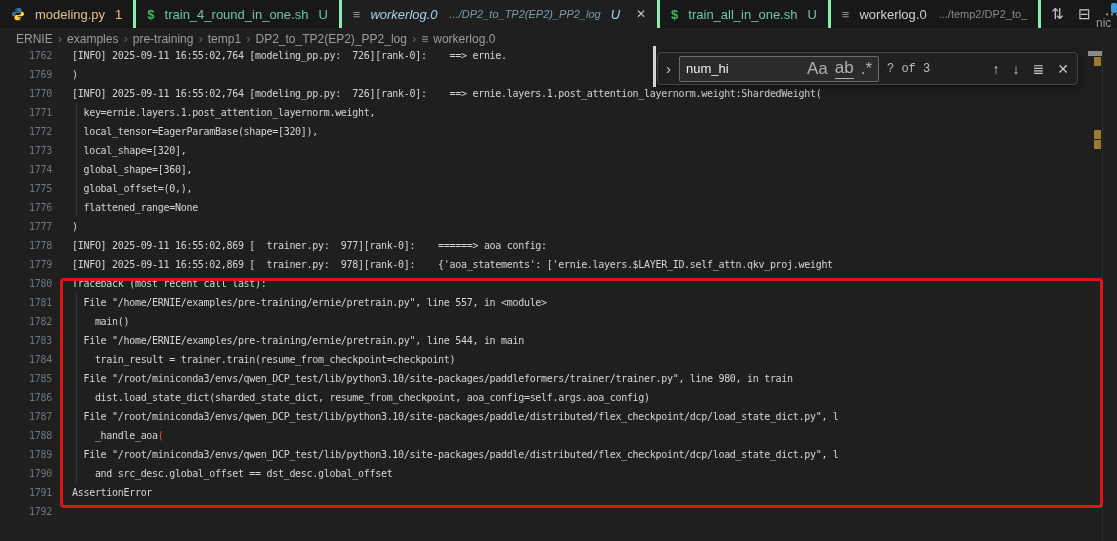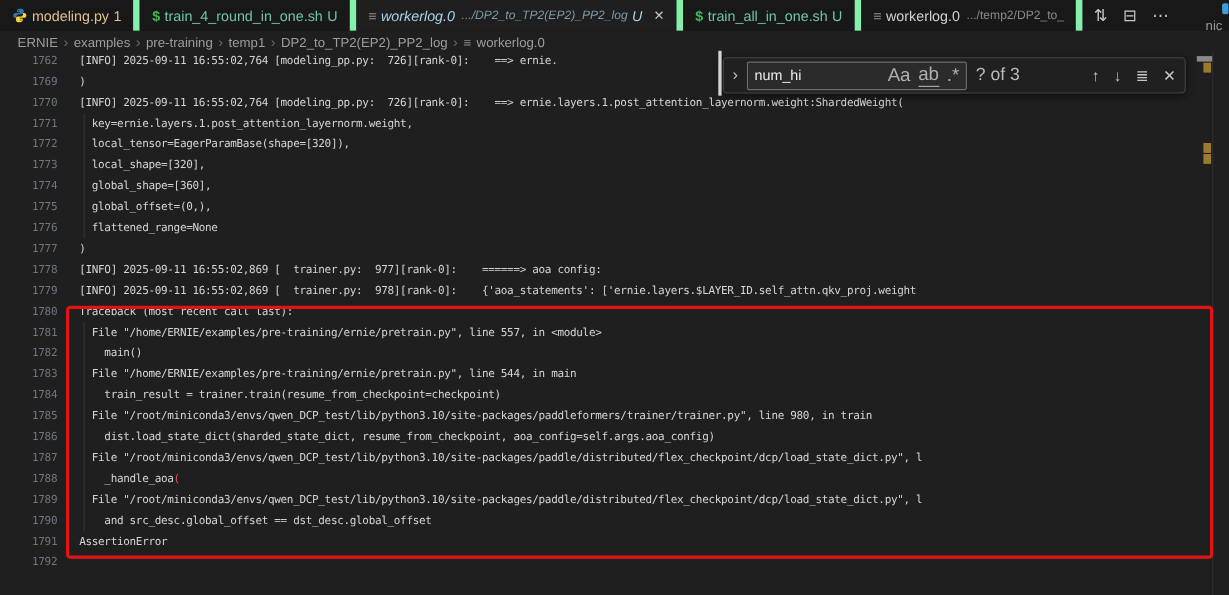--- a/index.html
+++ b/index.html
@@ -3,21 +3,21 @@
 <meta charset="utf-8">
 <style>
   * { margin:0; padding:0; box-sizing:border-box; }
   html,body { width:1117px; height:541px; background:#1f1f1f; overflow:hidden; }
   .screen { position:relative; width:1117px; height:541px; background:#1f1f1f;
             font-family:"Liberation Sans", sans-serif; }
 
   
   .tabbar { position:absolute; left:0; top:0; width:1117px; height:28px; background:#181818;
             display:flex; align-items:stretch; }
-  .tab { display:flex; align-items:center; gap:4px; padding:0 11px; border-right:6px solid #86efac;
+  .tab { display:flex; align-items:center; gap:10px; padding:0 11px; border-right:3px solid #86efac;
          background:#181818; font-size:13px; white-space:nowrap; cursor:pointer; }
   .tab.active { background:#1f1f1f; }
   .tab .desc { font-size:11px; margin-left:2px; }
   .tab .close { color:#c5c5c5; font-size:12px; margin-left:6px; }
   .t-mod { color:#e2c08d; }
   .t-untracked { color:#6fc5a4; }
   .t-activelbl { color:#a8d3e8; font-style:italic; }
   .t-activedesc { color:#7d9aa8; font-style:italic; }
   .t-plain { color:#d0d0d0; }
   .t-dimdesc { color:#8a8a8a; }
@@ -59,21 +59,21 @@
   .sash { position:absolute; left:653px; top:0px; width:3px; height:41px; background:#d4d4d4; z-index:6; }
   .findw { position:absolute; left:657px; top:6px; width:421px; height:33px; background:#202020;
            border:1px solid #454545; border-radius:4px; box-shadow:0 2px 8px rgba(0,0,0,.55);
            display:flex; align-items:center; padding:0 8px; gap:8px; z-index:5; }
   .findw .chev { color:#c5c5c5; font-size:15px; cursor:pointer; flex:none; line-height:1; }
   .find-input { width:200px; height:23px; background:#2b2b2b; border:1px solid #6b6b6b; border-radius:2px;
                 display:flex; align-items:center; padding:12px 6px; gap:7px; cursor:text; }
   .find-input .query { color:#eeeeee; font-size:13px; flex:1; white-space:nowrap; overflow:hidden; }
   .opt { color:#b0b0b0; font-size:17px; cursor:pointer; flex:none; }
   .opt.ww { border-bottom:1px solid #b0b0b0;text-align:center; }
-  .find-count { color:#bbbbbb; font-size:16px; flex:none; }
+  .find-count { color:#bbbbbb; font-size:12px; flex:none;font-family:Liberation Mono, monospace; }
   .fbtns { margin-left:auto; display:flex; align-items:center; gap:13px; }
   .fbtn { color:#c5c5c5; font-size:14px; cursor:pointer; line-height:1; }
 
   
   .red-box { position:absolute; left:60px; top:232px; width:1043px; height:230px;
              border:3px solid #e01414; border-radius:4px; z-index:8; pointer-events:none; }
 </style>
 </head>
 <body>
 

